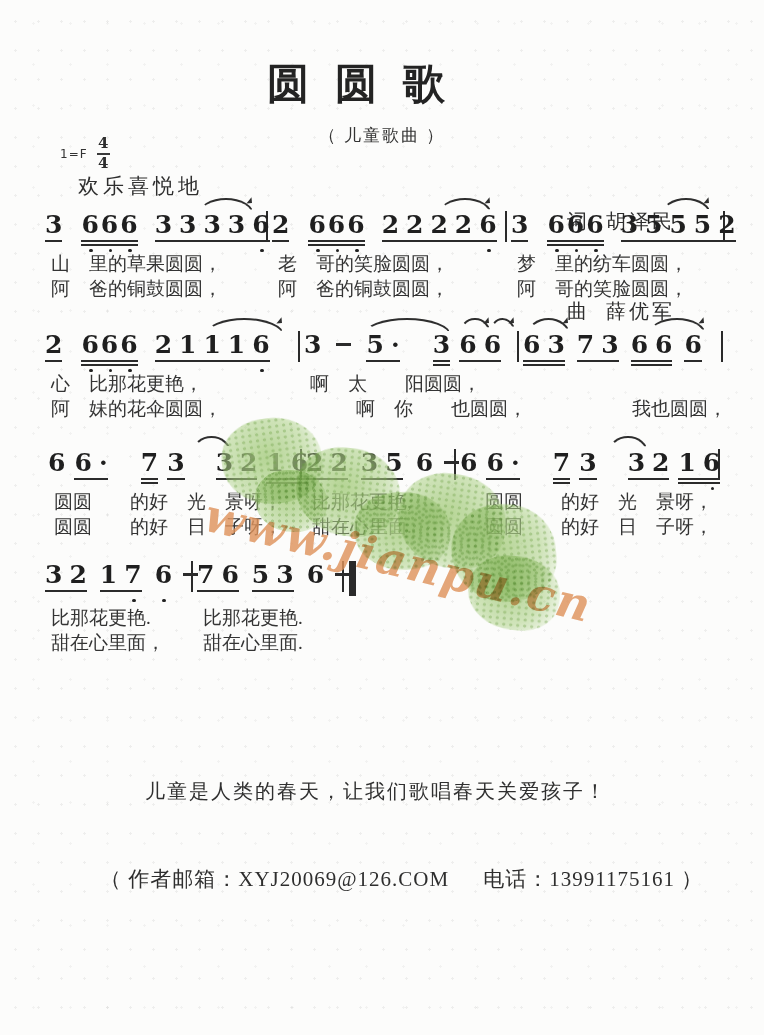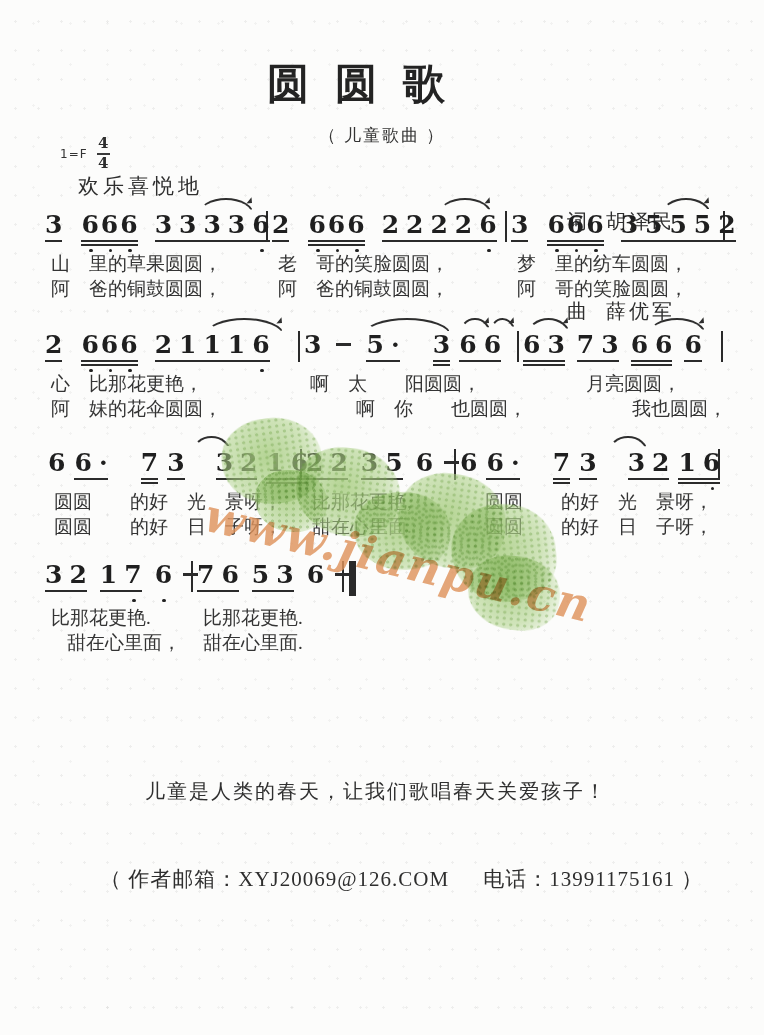--- a/index.html
+++ b/index.html
@@ -271,21 +271,20 @@
               <span class="note">6</span>
             </div>
             <div class="slur arrow" style="left: 2%; width: 20%;"></div>
             <div class="slur arrow" style="left: 64%; width: 28%;"></div>
           </div>
           <div class="bar"></div>
         </div>
         <div class="lyrics-row">
           <div class="lyr" style="width: 259px;">心　比那花更艳，</div>
           <div class="lyr" style="width: 219px;">啊　太　　阳圆圆，</div>
-          <div class="lyr" style="width: 204px;">　　　月亮圆圆，</div>
         </div>
         <div class="lyrics-row">
           <div class="lyr" style="width: 259px;">阿　妹的花伞圆圆，</div>
           <div class="lyr" style="width: 219px; margin-left: 46px;">啊　你　　也圆圆，</div>
           <div class="lyr" style="width: 204px;">　　　我也圆圆，</div>
         </div>
       </div>
       <div class="music-line" style="left: 48px; top: 434px;">
         <div class="notes-row">
           <div class="measure" style="width: 249px;">
@@ -403,21 +402,21 @@
             </div>
           </div>
           <div class="bar"></div>
           <div class="bar thick"></div>
         </div>
         <div class="lyrics-row">
           <div class="lyr" style="width: 152px;">比那花更艳.</div>
           <div class="lyr" style="width: 151px;">比那花更艳.</div>
         </div>
         <div class="lyrics-row">
-          <div class="lyr" style="width: 152px; text-align: center;">甜在心里面，</div>
+          <div class="lyr" style="width: 152px;">甜在心里面，</div>
           <div class="lyr" style="width: 151px;">甜在心里面.</div>
         </div>
       </div>
     </div>
 
   <div class="wm">
     <div class="wm-text">www.jianpu.cn</div>
   <div class="blob" style="left: 222px; top: 418px; width: 100px; height: 86px; transform: rotate(-8deg);"></div>
       <div class="blob" style="left: 296px; top: 448px; width: 104px; height: 88px; transform: rotate(6deg);"></div>
       <div class="blob" style="left: 354px; top: 492px; width: 96px; height: 78px; transform: rotate(-4deg);"></div>

